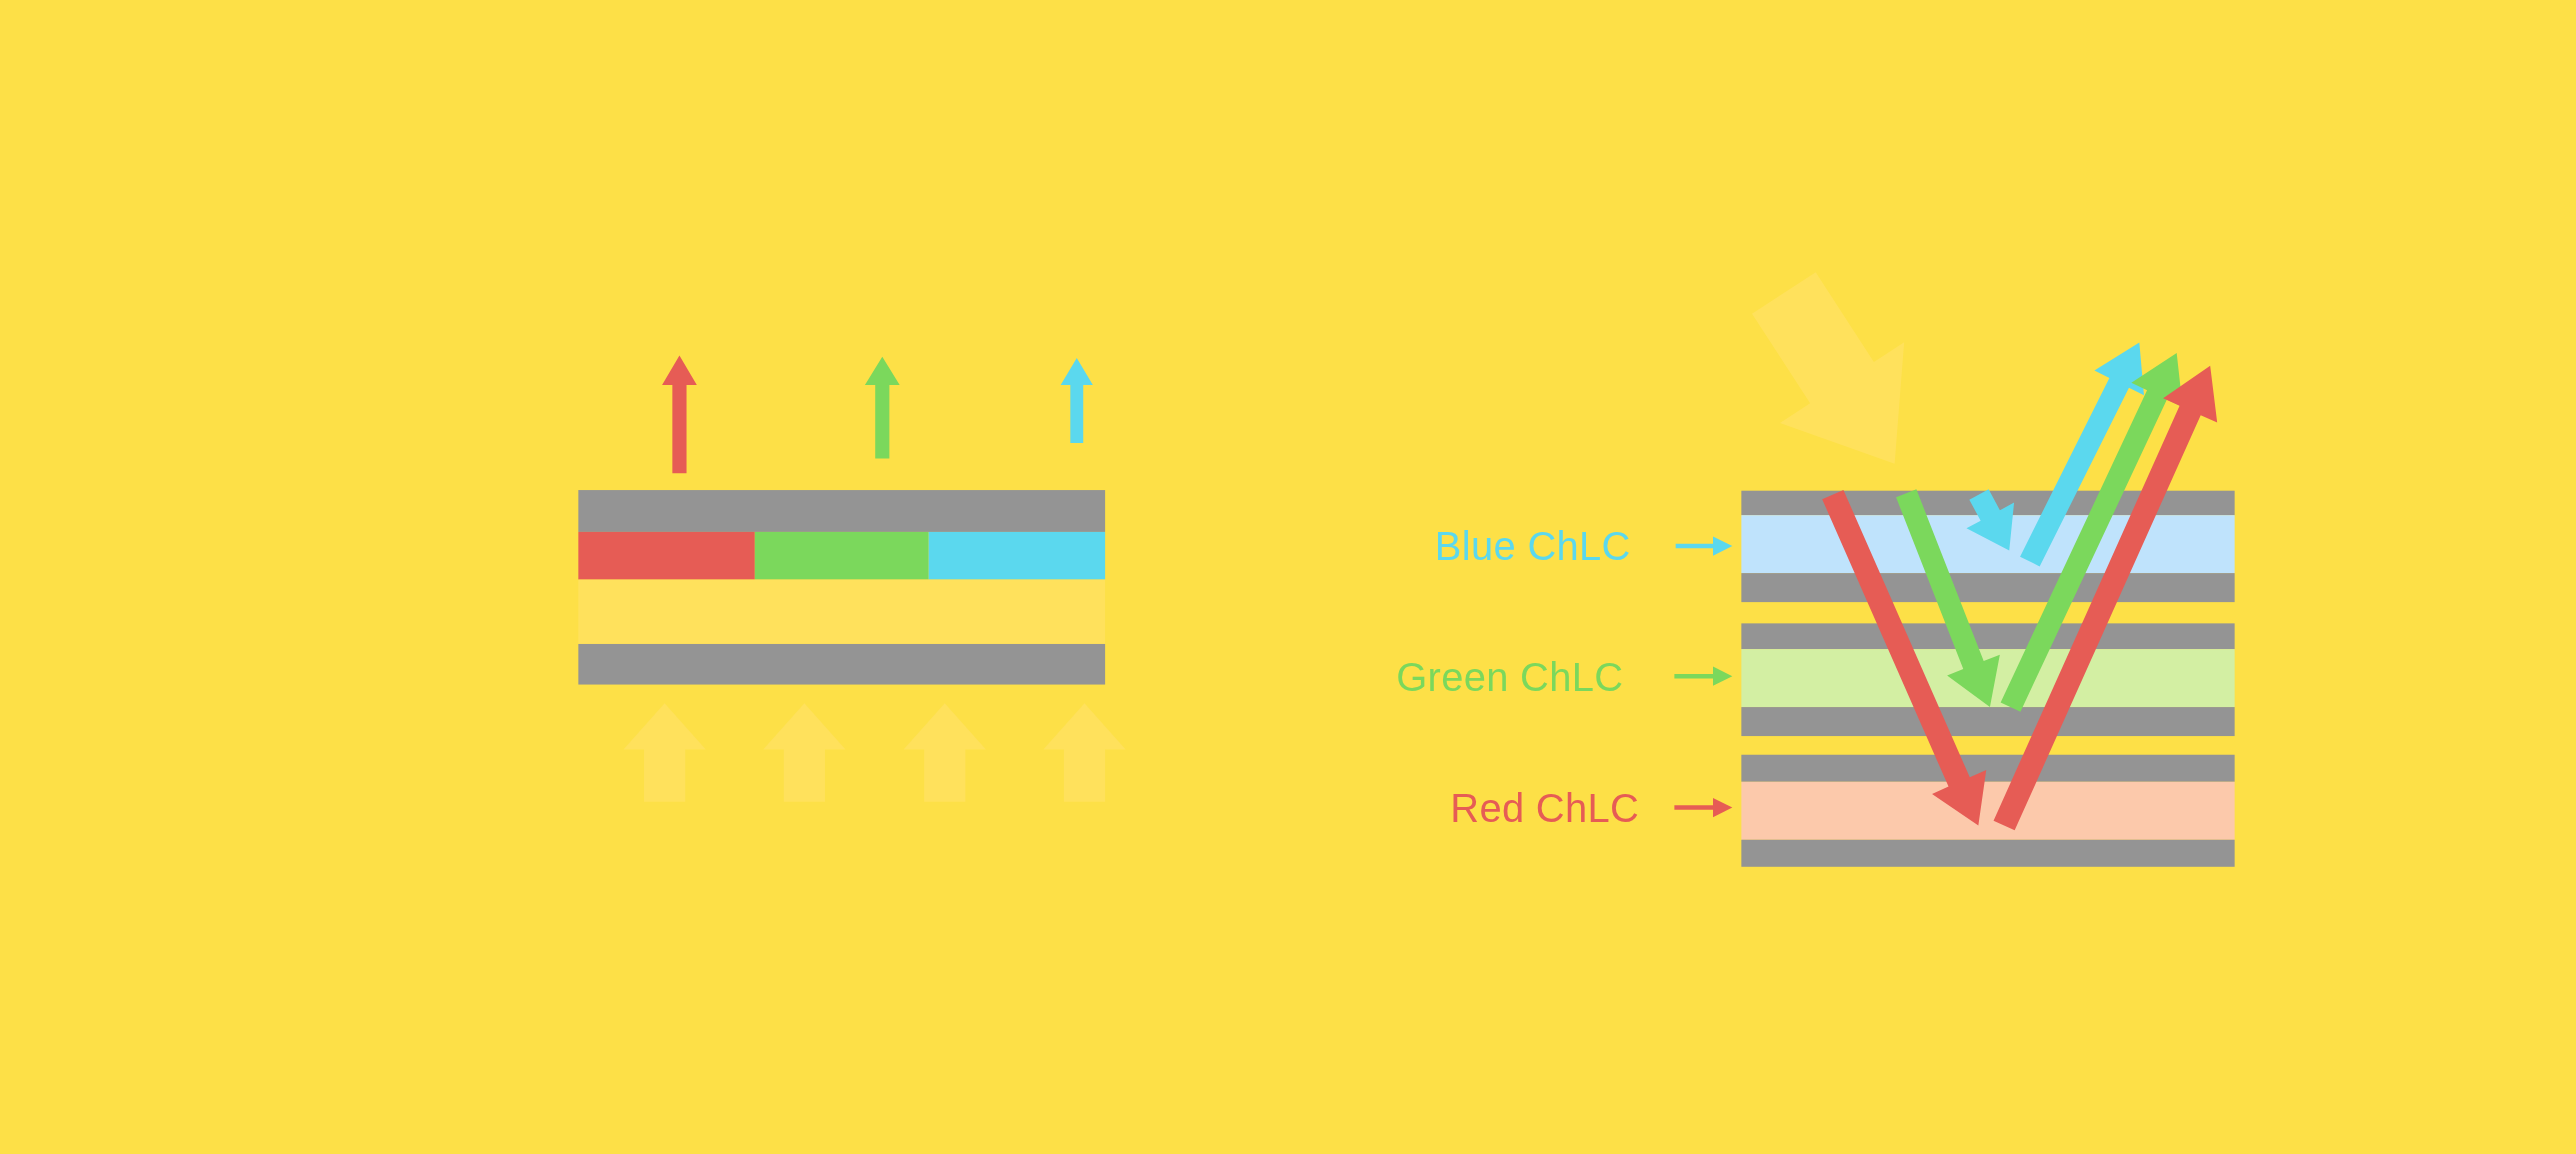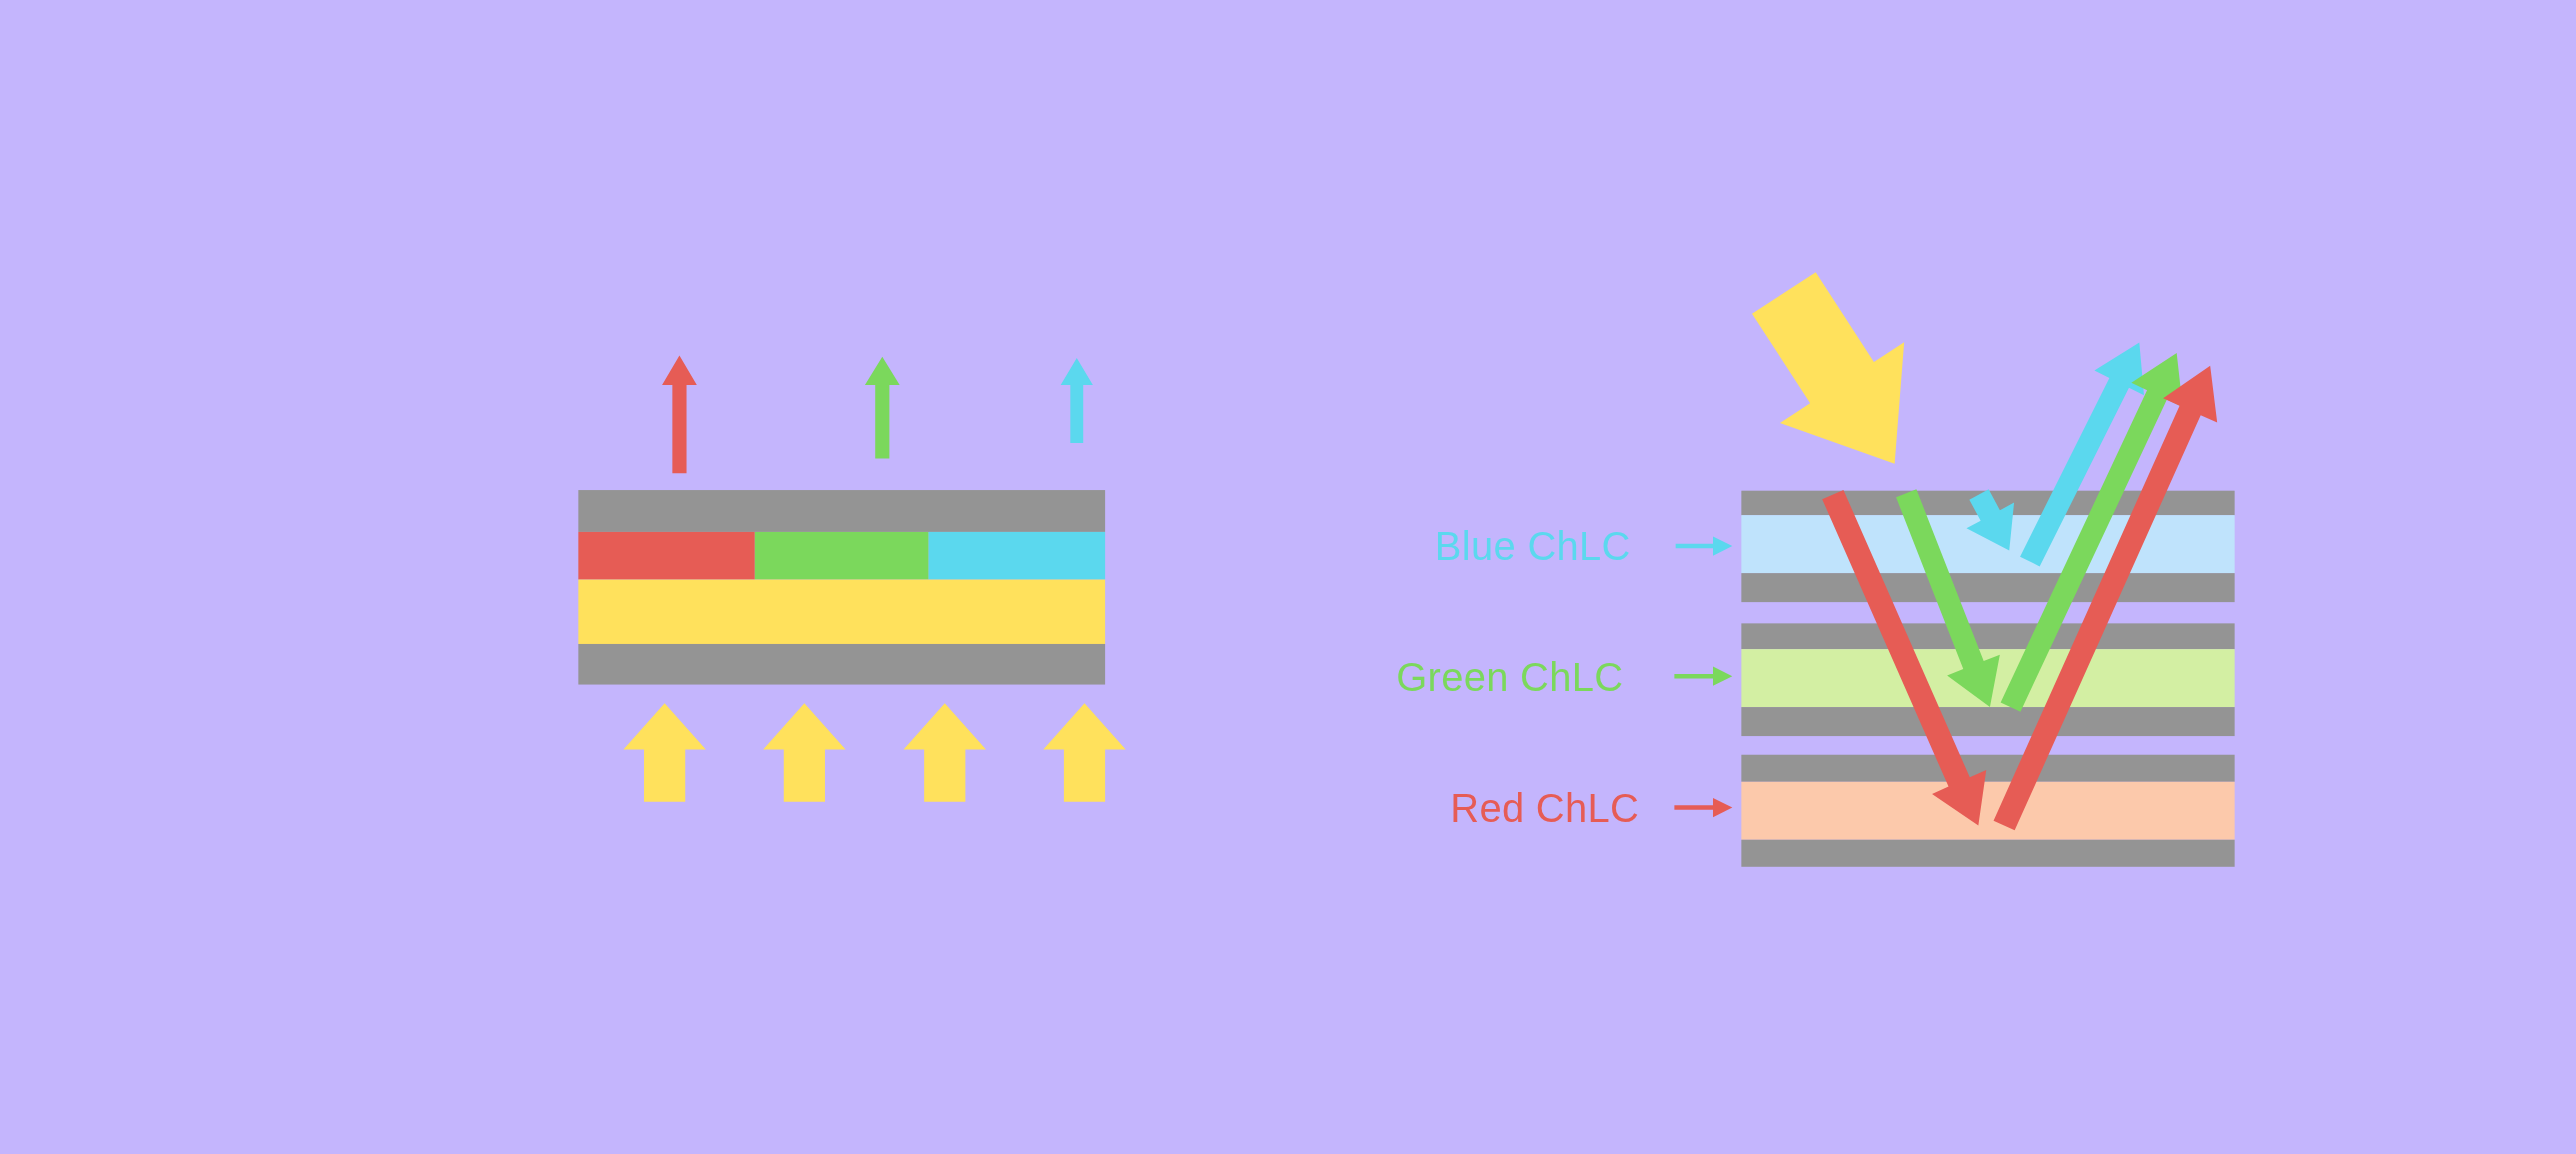--- a/index.html
+++ b/index.html
@@ -10,21 +10,21 @@
   body {
     width: 2576px;
     height: 1154px;
     font-family: "Liberation Sans", sans-serif;
     overflow: hidden;
   }
   #figure {
     position: relative;
     width: 2576px;
     height: 1154px;
-    background: #c4b5fd;
+    background: #fde047;
   }
   #figure svg {
     display: block;
     width: 2576px;
     height: 1154px;
   }
   .lbl {
     font-family: "Liberation Sans", sans-serif;
     font-size: 62px;
     font-weight: 400;

